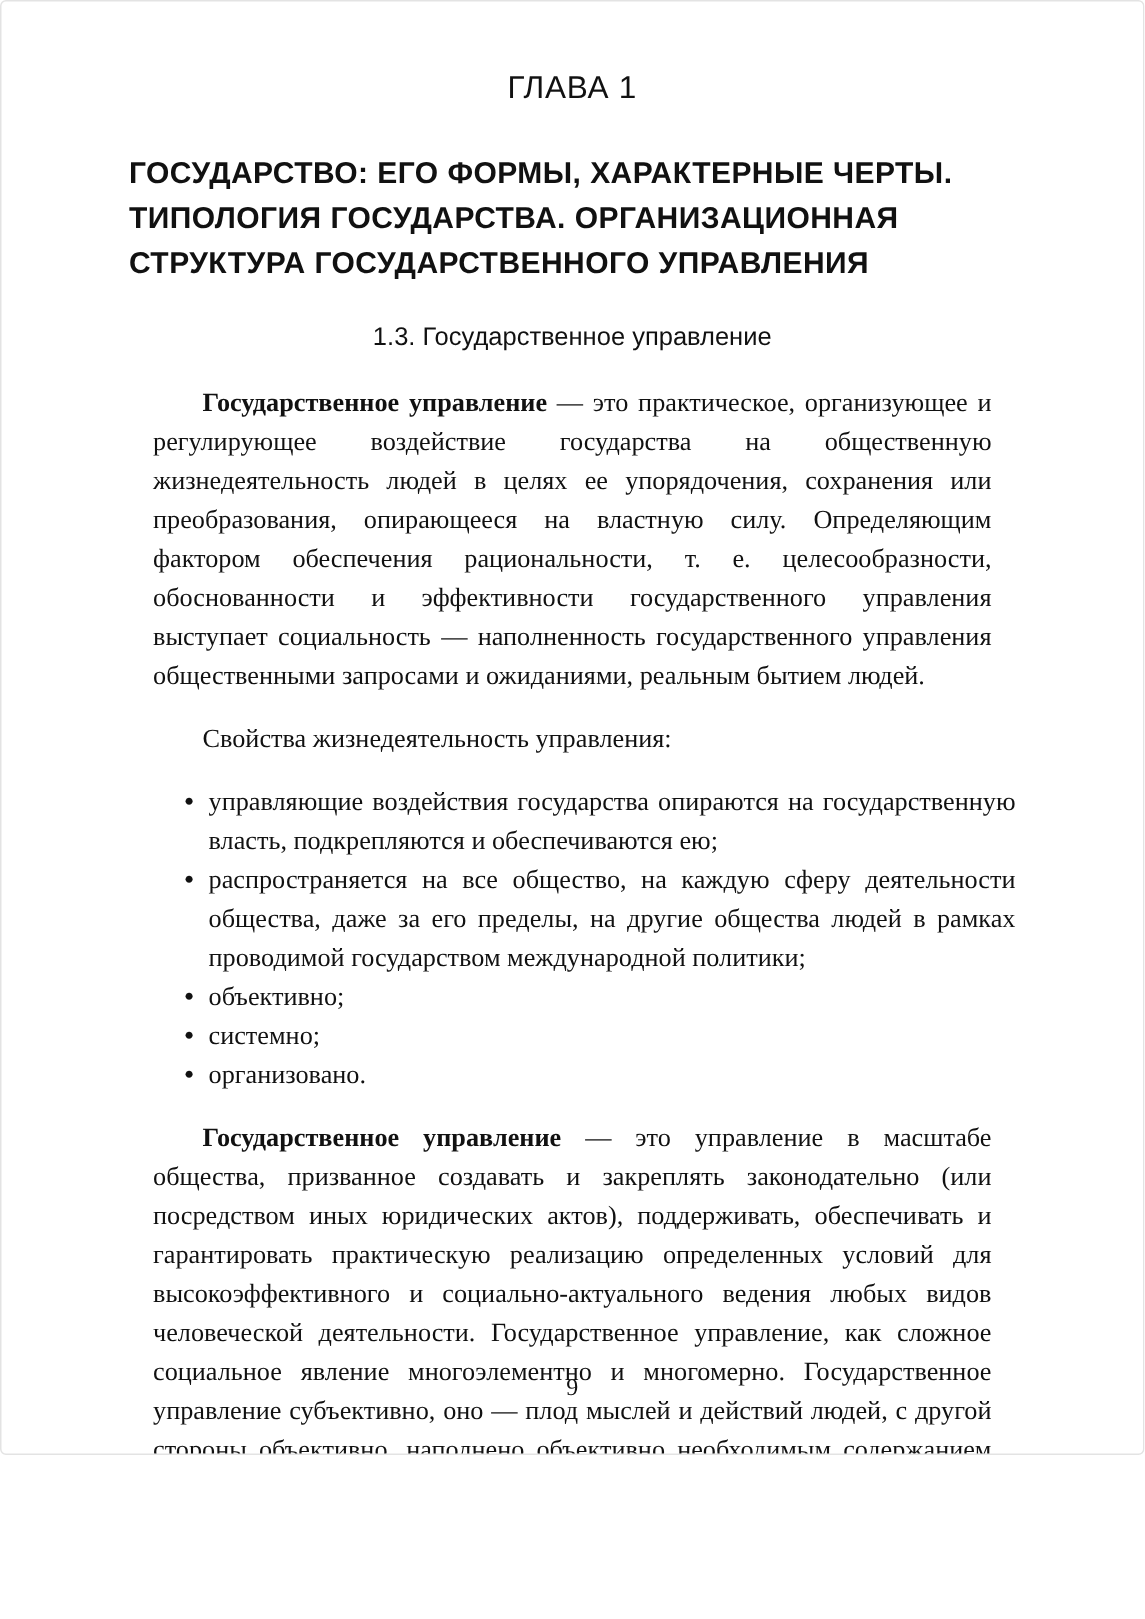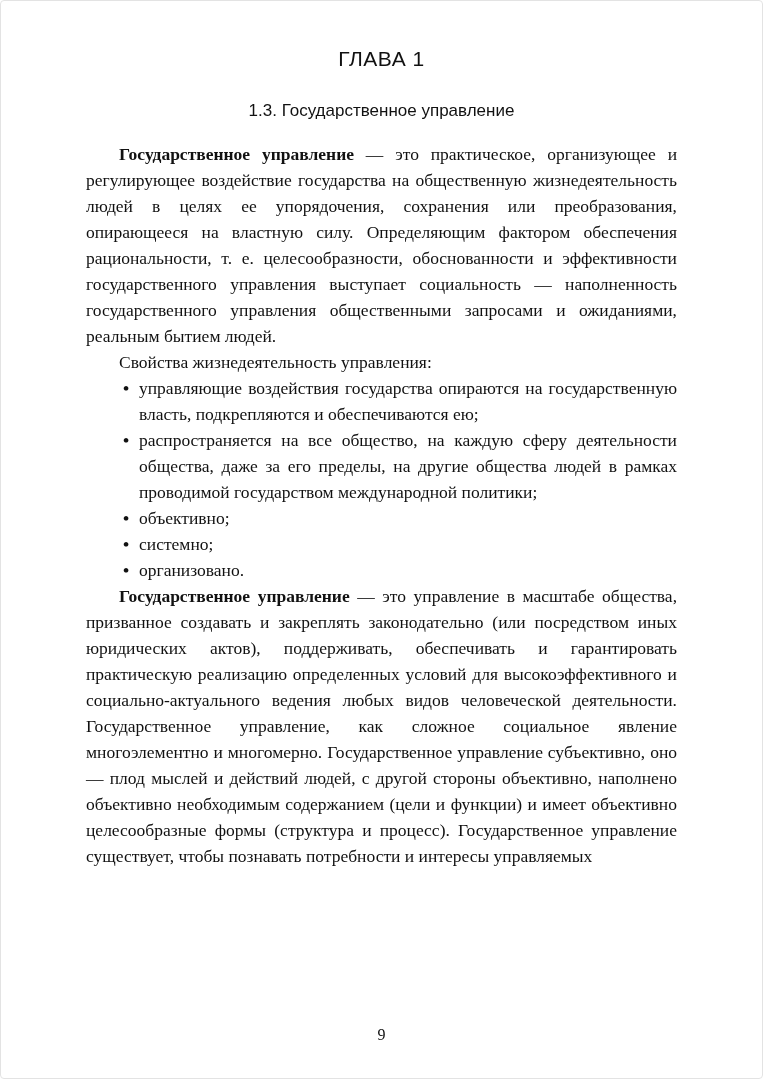--- a/index.html
+++ b/index.html
@@ -3,21 +3,21 @@
 <meta charset="utf-8">
 <style>
   html, body {
     margin: 0;
     padding: 0;
     background: #ffffff;
   }
   .page {
     position: relative;
     width: 763px;
-    height: 1079px;
+    height: 970px;
     margin: 0 auto;
     background: #ffffff;
     border: 1px solid #e3e3e3;
     border-radius: 4px;
     box-sizing: border-box;
     padding: 46px 85px 0 85px;
     overflow: hidden;
     color: #111111;
   }
   .chapter {
@@ -44,21 +44,21 @@
     text-align: center;
     margin: 0 0 20px 0;
   }
   .body-text {
     font-family: "Liberation Serif", serif;
     font-size: 17.5px;
     line-height: 26px;
     text-align: justify;
   }
   p.para {
-    margin: 0;
+    margin: 16px;
     text-indent: 33px;
   }
   p.para b {
     font-weight: 700;
   }
   ul.bullets {
     list-style: none;
     margin: 0;
     padding: 0 0 0 37px;
   }
@@ -85,20 +85,21 @@
     color: #111111;
   }
 </style>
 </head>
 <body>
 
 <div class="page">
 
   <h1 class="chapter">ГЛАВА 1</h1>
 
+  <h2 class="title">ГОСУДАРСТВО: ЕГО ФОРМЫ, ХАРАКТЕРНЫЕ ЧЕРТЫ. ТИПОЛОГИЯ  ГОСУДАРСТВА. ОРГАНИЗАЦИОННАЯ СТРУКТУРА ГОСУДАРСТВЕННОГО УПРАВЛЕНИЯ</h2>
 
   <h3 class="section">1.3. Государственное управление</h3>
 
   <div class="body-text">
 
     <p class="para"><b>Государственное управление</b><span> — это практическое, организующее и регулирующее воздействие государства на общественную жизнедеятельность людей в целях ее упорядочения, сохранения или преобразования, опирающееся на властную силу. Определяющим фактором обеспечения рациональности, т. е. целесообразности, обоснованности и эффективности государственного управления выступает социальность — наполненность государственного управления общественными запросами и ожиданиями, реальным бытием людей.</span></p>
 
     <p class="para">Свойства жизнедеятельность управления:</p>
 
     <ul class="bullets">

